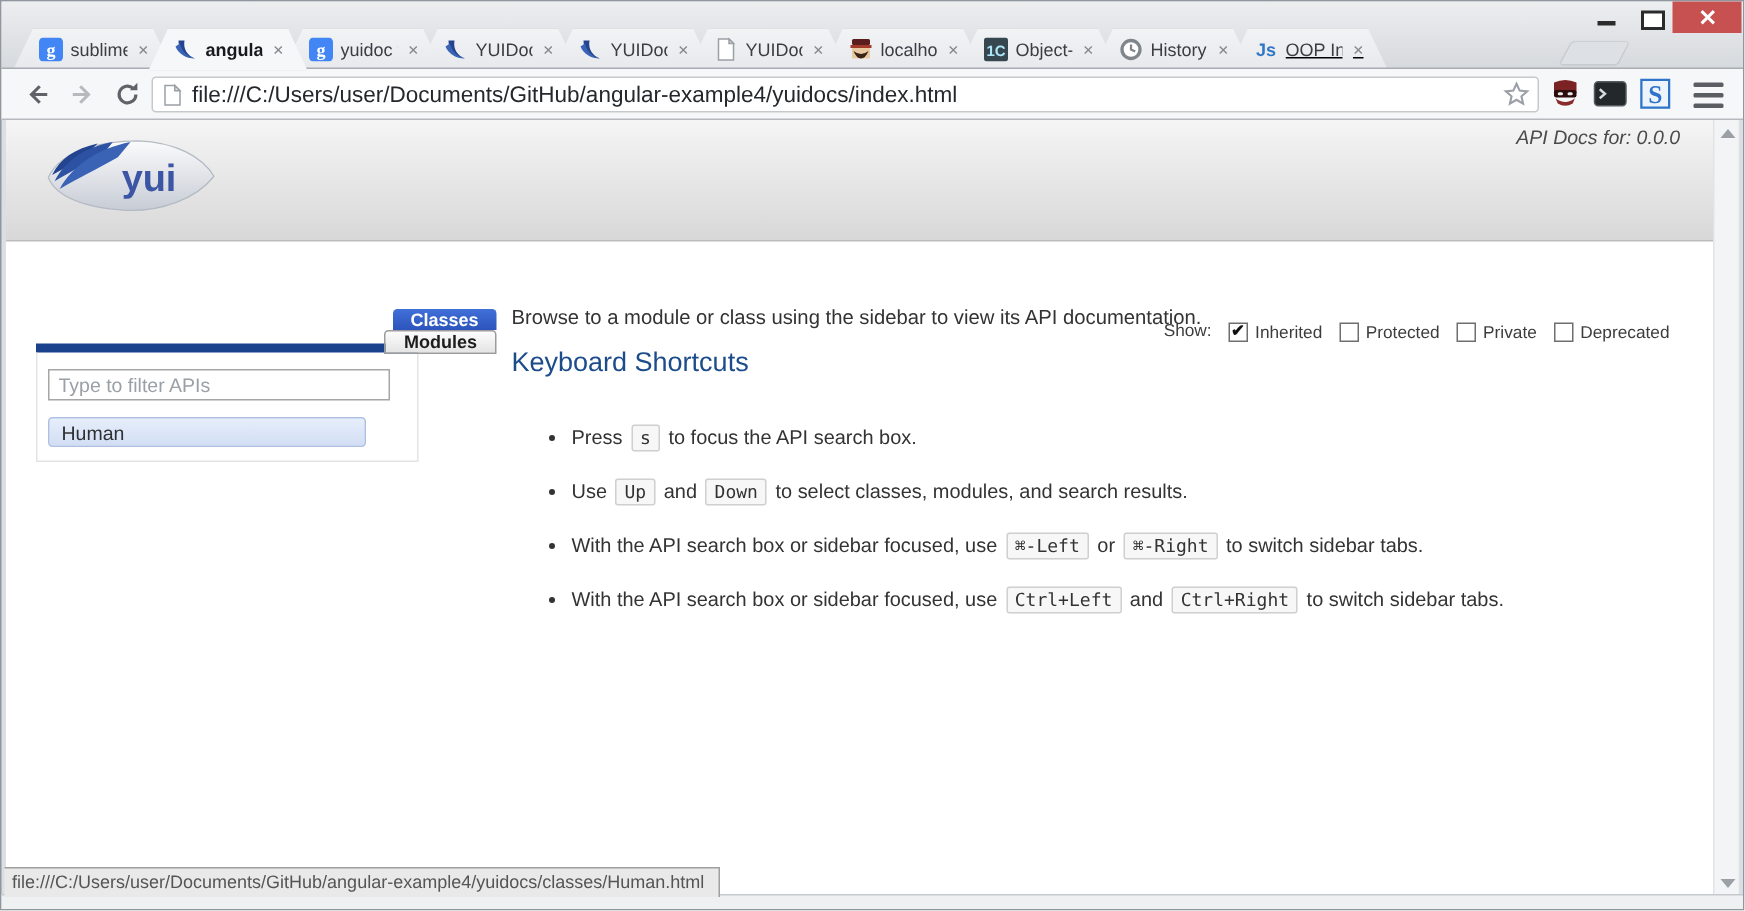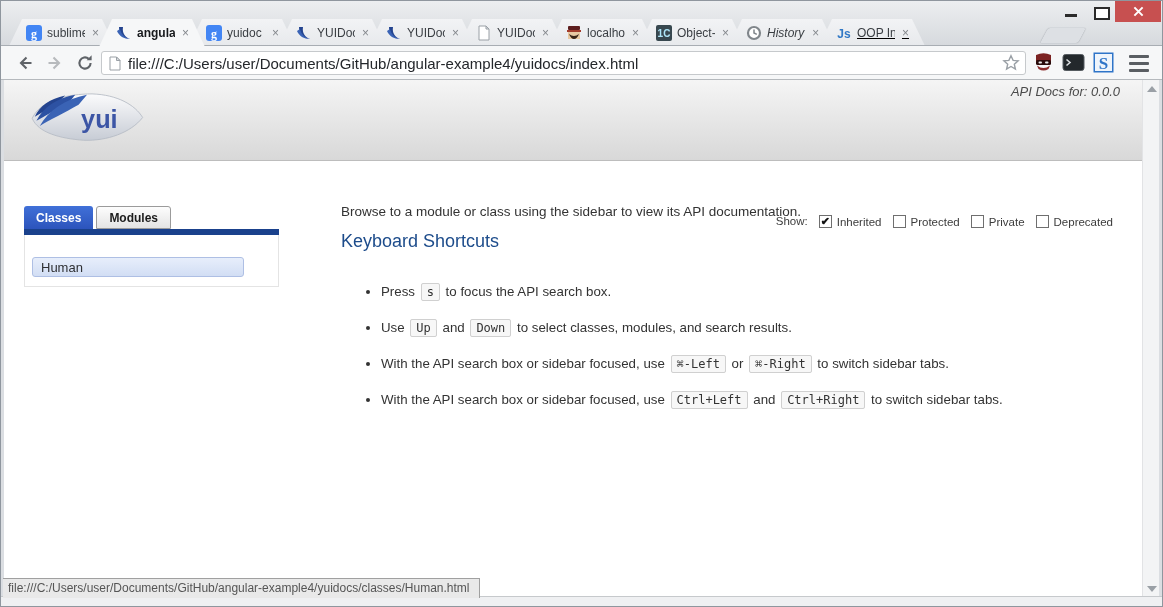--- a/index.html
+++ b/index.html
@@ -63,21 +63,21 @@
   .scrollbar { position:absolute; right:0; top:0; bottom:0; width:17px; background:#f3f4f5; border-left:1px solid #e2e3e5; }
   .sb-up, .sb-down { position:absolute; left:4px; width:0; height:0; border-left:5px solid transparent; border-right:5px solid transparent; }
   .sb-up { top:6px; border-bottom:6px solid #9aa0a6; }
   .sb-down { bottom:6px; border-top:6px solid #9aa0a6; }
 
   .page-body { position:absolute; left:0; top:82px; right:17px; bottom:0; background:#fff; }
 
   
   .sidebar { position:absolute; left:20px; top:44px; width:310px; }
   .sidebar h1 { font-size:21px; font-weight:bold; color:#253a72; margin-bottom:11px; }
-  .side-tabs { display:flex; align-items:flex-end; height:23px; }
+  .side-tabs { display:flex; align-items:flex-end; height:23px;flex-direction:column; }
   .side-tab { height:23px; font-size:12px; padding:0 12px; display:flex; align-items:center;
     border-radius:3px 3px 0 0; margin-right:3px; }
   .side-tab.active { background:linear-gradient(#4070d8,#2c54bc); color:#fff; font-weight:bold; border:none; }
   .side-tab.inactive { background:linear-gradient(#fdfdfd,#e4e4e4); border:1px solid #9b9b9b; color:#1c1c1c; height:23px;font-weight:bold; }
   .side-tabbar { width:255px; height:6px; background:#1a418c; }
   .side-panel { width:255px; border:1px solid #e4e4e4; border-top:none; padding:11px 7px 9px 7px; }
   .filter-input { width:228px; height:21px; border:1px solid #a6a6a6; font-size:13px; padding:0 6px;
     font-family:"Liberation Sans",sans-serif; color:#333; }
   .filter-input::placeholder { color:#9aa0a6; }
   .api-list { margin-top:11px; }
@@ -211,21 +211,21 @@
             <span class="favicon">
               <svg viewBox="0 0 16 16">
                 <rect width="16" height="16" rx="2" fill="#37474f"></rect>
                 <text x="8" y="12" font-size="10" font-weight="bold" fill="#aee6f9" text-anchor="middle" font-family="Liberation Sans, sans-serif">1C</text>
               </svg>
             </span>
             <span class="tab-label">Object-</span>
             <span class="tab-close">×</span>
           </span>
         </div>
-        <div class="tab" style="z-index: 7; font-style: italic;">
+        <div class="tab" style="z-index: 7;">
           <span class="tab-bg"></span>
           <span class="tab-content">
             <span class="favicon">
               <svg viewBox="0 0 16 16">
                 <circle cx="8" cy="8" r="6" fill="#fff" stroke="#80868b" stroke-width="2.2"></circle>
                 <path d="M8 4.6 V8 L10.8 9.4" stroke="#80868b" stroke-width="1.5" fill="none"></path>
               </svg>
             </span>
             <span class="tab-label">History</span>
             <span class="tab-close">×</span>
@@ -338,20 +338,21 @@
 
     <div class="page-body">
 
       <div class="sidebar">
         <div class="side-tabs" id="sidetabs">
             <div class="side-tab active">Classes</div>
             <div class="side-tab inactive">Modules</div>
           </div>
         <div class="side-tabbar"></div>
         <div class="side-panel">
+          <input class="filter-input" type="text" placeholder="Type to filter APIs" style="">
           <div class="api-list" id="apilist">
               <div class="api-item">Human</div>
             </div>
         </div>
       </div>
 
       <div class="content">
         <div class="intro">Browse to a module or class using the sidebar to view its API documentation.</div>
         <div class="show-row" id="showrow">
           <span>Show:</span>

